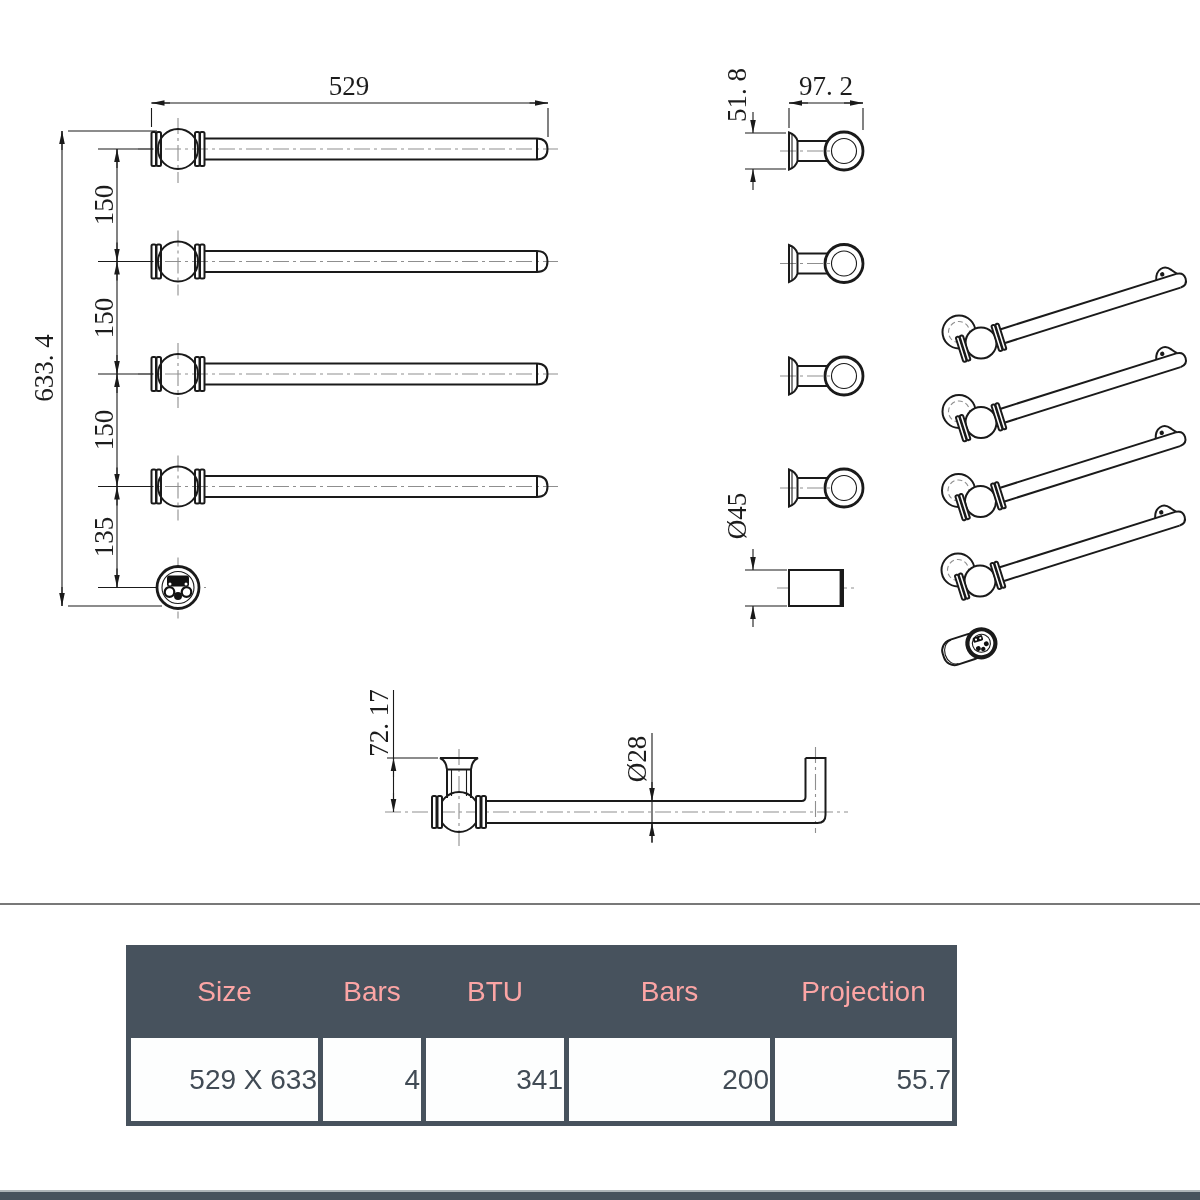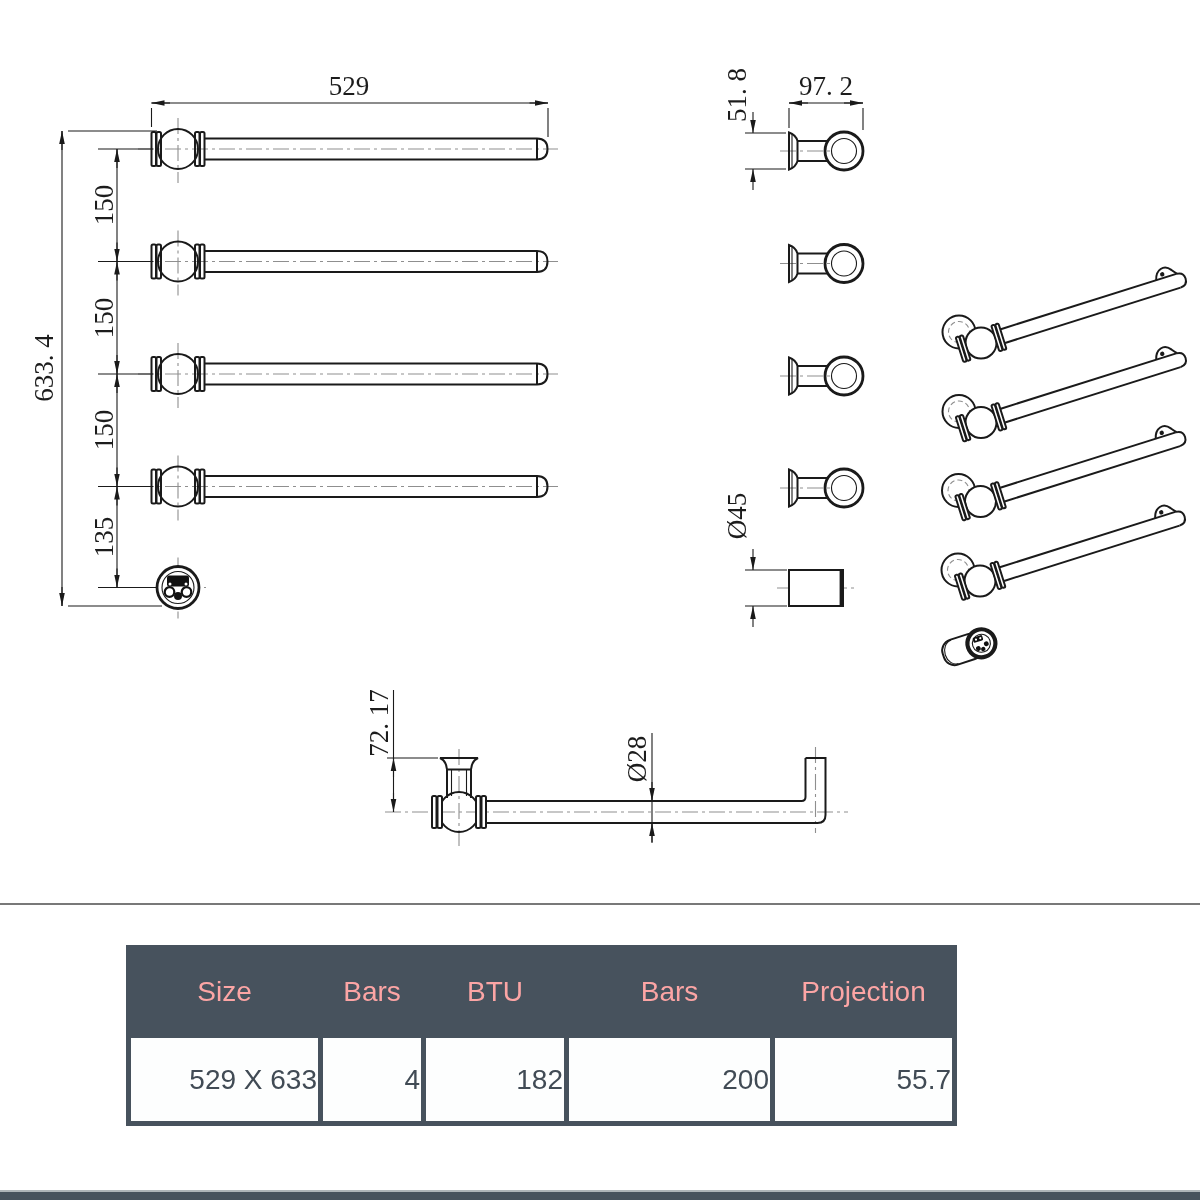--- a/index.html
+++ b/index.html
@@ -230,21 +230,21 @@
       <th>Bars</th>
       <th>BTU</th>
       <th>Bars</th>
       <th>Projection</th>
     </tr>
   </thead>
   <tbody>
     <tr>
       <td>529 X 633</td>
       <td>4</td>
-      <td>182</td>
+      <td>341</td>
       <td>200</td>
       <td>55.7</td>
     </tr>
   </tbody>
 </table>
 
 <div class="bottom-edge"></div>
 <div class="bottom-strip"></div>
 
 </div>

